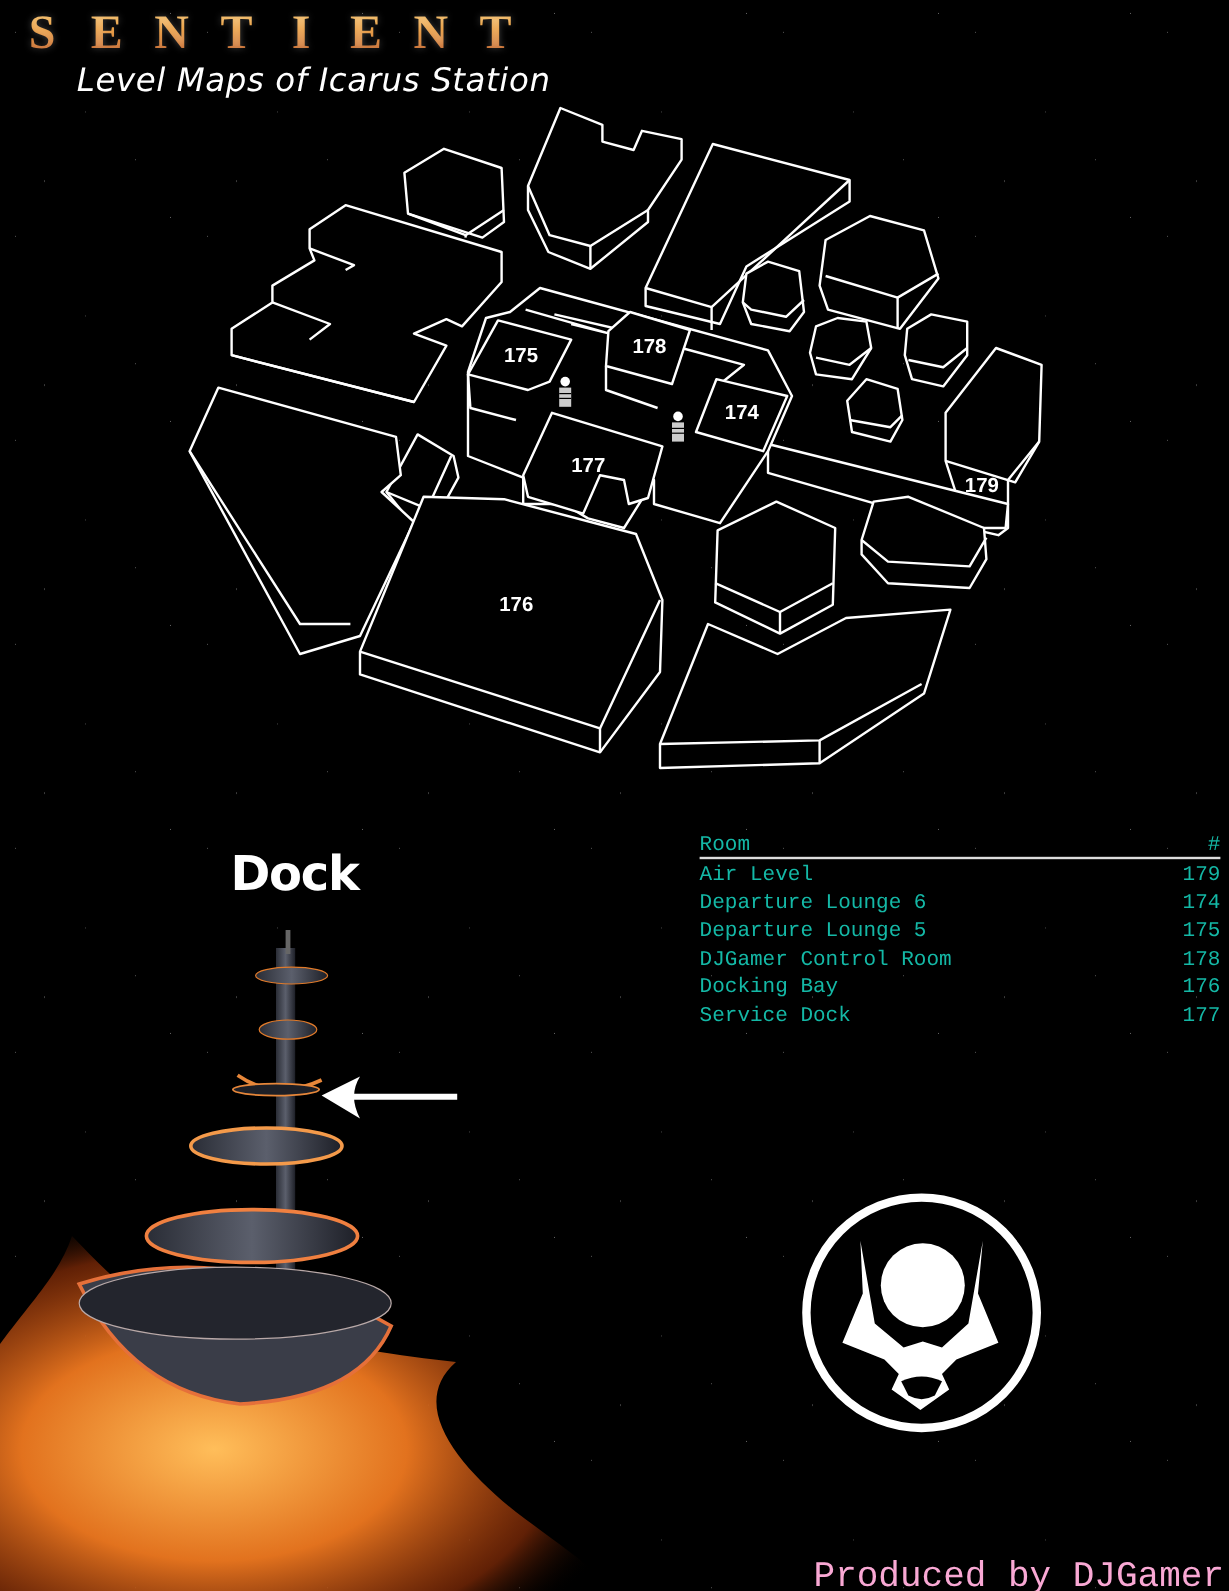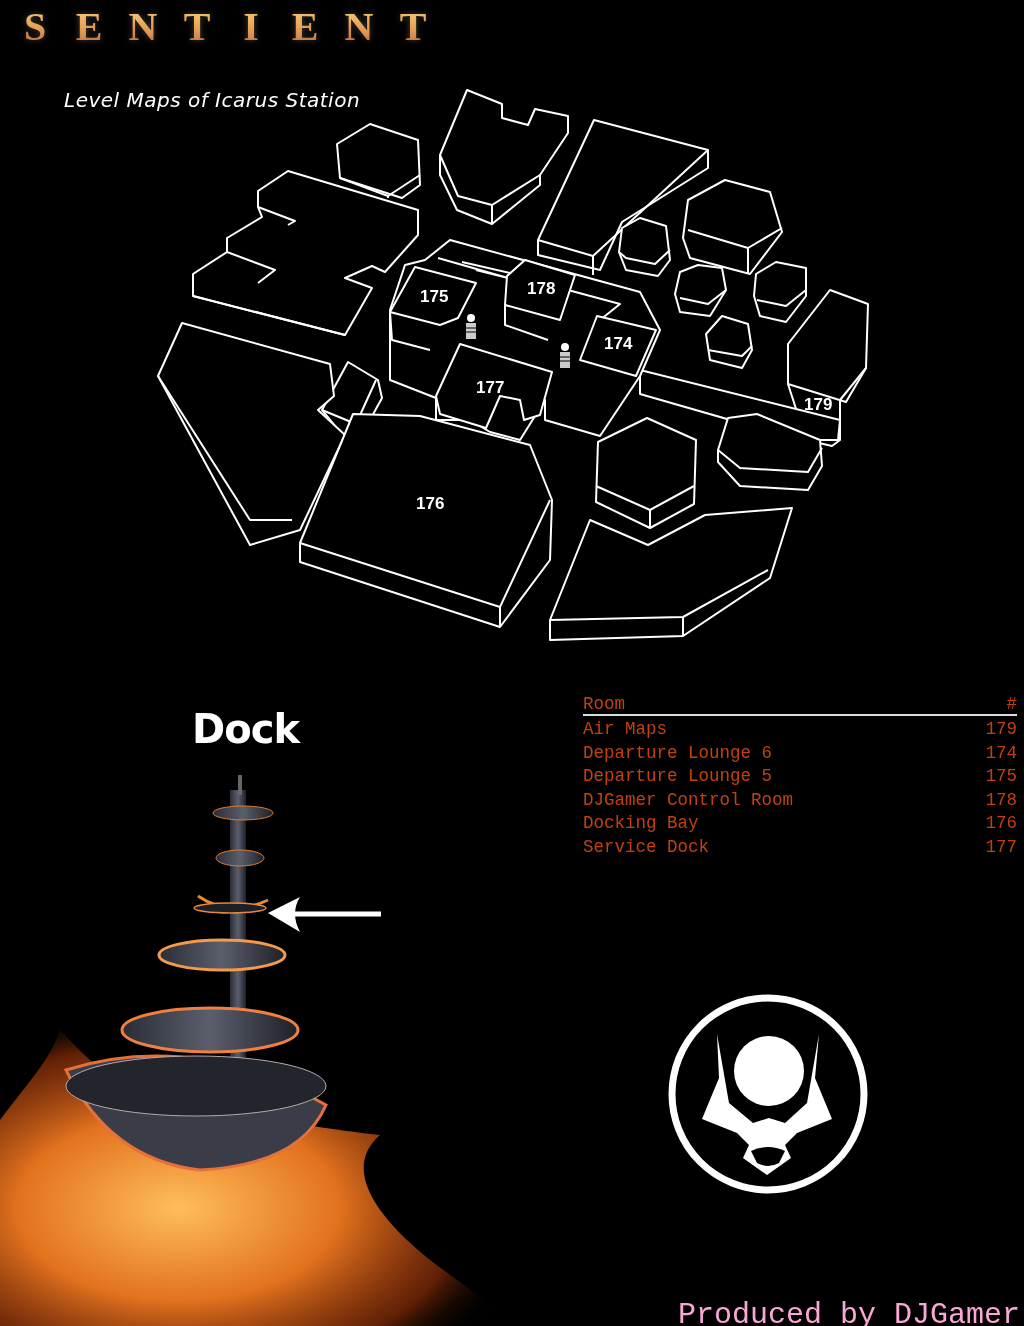--- a/index.html
+++ b/index.html
@@ -24,35 +24,35 @@
   }
   .title span {
     background:linear-gradient(180deg,#f6d48a 0%,#e99a3a 45%,#b4532a 100%);
     -webkit-background-clip:text; background-clip:text; color:transparent;
     text-shadow:0 0 6px rgba(255,255,255,0.25);
     width:42px; text-align:center;
   }
   .subtitle {
     position:absolute; left:64px; top:52px;
     font-family:"DejaVu Sans", sans-serif; font-style:oblique;
-    font-size:20px; color:#fff; letter-spacing:0.5px;margin-top:36px;
+    font-size:27px; color:#fff; letter-spacing:0.5px;
   }
   .map-svg { position:absolute; left:0; top:0; }
   .room-label {
     font-family:"Liberation Sans", sans-serif; font-weight:bold;
     font-size:17px; fill:#fff;
   }
   .dock-title {
     position:absolute; left:192px; top:706px;
     font-family:"DejaVu Sans", sans-serif; font-weight:bold; font-size:40px;
     letter-spacing:-1px; color:#fff;
   }
   .legend {
     position:absolute; left:583px; top:694px; width:434px;
-    font-family:"Liberation Mono", monospace; font-size:17.5px; color:#c2410c;
+    font-family:"Liberation Mono", monospace; font-size:17.5px; color:#14b8a6;
   }
   .legend .row { display:flex; justify-content:space-between; height:23.5px; line-height:23.5px; }
   .legend .head { border-bottom:2px solid #ddd; height:20px; line-height:20px; margin-bottom:2px; }
   .credit {
     position:absolute; right:4px; top:1298px;
     font-family:"Liberation Mono", monospace; font-size:30px; color:#f9a8d4;
   }
   .dock-art { position:absolute; left:0; top:770px; }
   .logo { position:absolute; left:667px; top:993px; }
 </style>
@@ -238,21 +238,21 @@
     <path d="M268,913 L300,897 Q290,913 300,932 Z" fill="#fff"></path>
   </g>
 </svg>
 
 <div class="legend">
   <div class="row head">
     <span>Room</span>
     <span>#</span>
   </div>
   <div class="row">
-    <span>Air Maps</span>
+    <span>Air Level</span>
     <span>179</span>
   </div>
   <div class="row">
     <span>Departure Lounge 6</span>
     <span>174</span>
   </div>
   <div class="row">
     <span>Departure Lounge 5</span>
     <span>175</span>
   </div>

